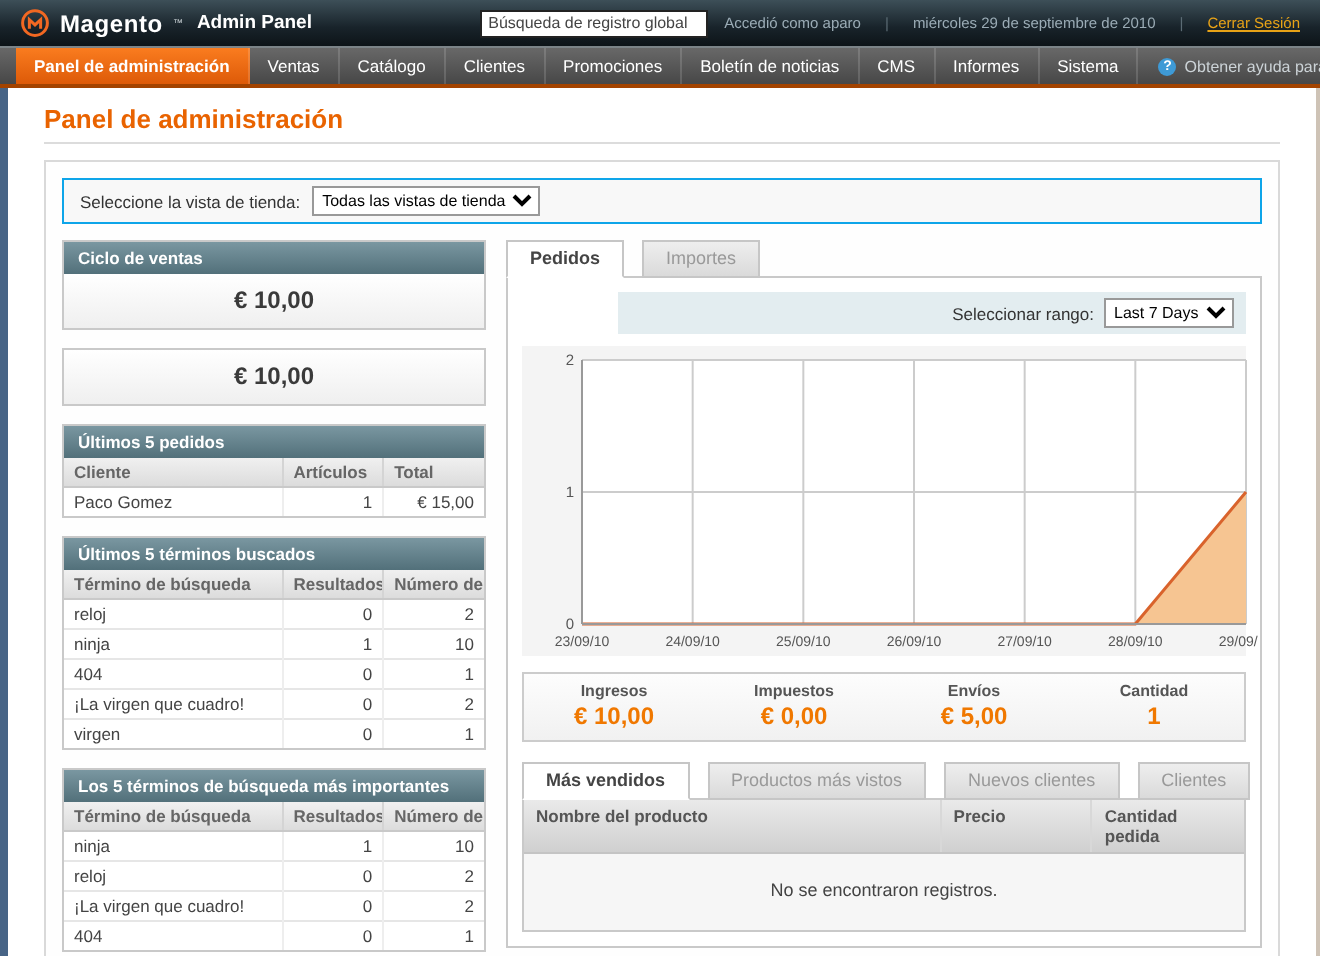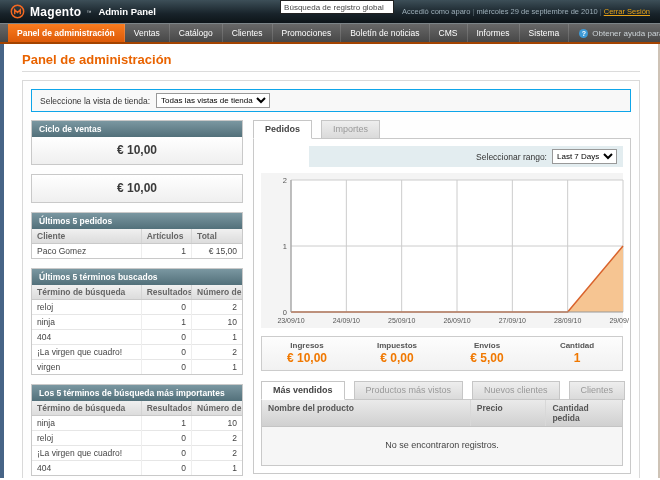--- a/index.html
+++ b/index.html
@@ -1,26 +1,26 @@
 <!DOCTYPE html>
 <html><head>
 <meta charset="utf-8">
 <style>
   * { box-sizing: border-box; margin: 0; padding: 0; }
   body { font-family: "Liberation Sans", "DejaVu Sans", sans-serif; background:#fff; }
   .screen { width:660px; height:480px; overflow:hidden; background:#fff; position:relative; }
 
   
-  .topbar { height:23px; background:linear-gradient(#3d4f58,#18232a 60%,#0d1418); display:flex; padding:0 10px; gap:8px; }
+  .topbar { height:23px; background:linear-gradient(#3d4f58,#18232a 60%,#0d1418); display:flex; align-items:center; padding:0 10px; gap:8px; }
   .logo { display:flex; align-items:center; gap:5px; color:#fff; white-space:nowrap; }
   .logo-m { font-size:12px; font-weight:bold; letter-spacing:.3px; }
   .logo-tm { font-size:5px; vertical-align:top; color:#cfd6da; }
   .logo-sub { font-size:9.5px; font-weight:bold; margin-left:2px; }
   .global-search { margin-left:auto; width:114px; height:14px; font-size:8px; color:#444; border:1px solid #222; padding:0 3px; background:#fff; font-family:inherit; }
-  .meta { display:flex; align-items:center; gap:2px; font-size:7.5px; color:#9bacb6; white-space:nowrap; }
+  .meta { display:flex; align-items:center; gap:12px; font-size:7.5px; color:#9bacb6; white-space:nowrap; }
   .meta .sep { color:#5b6b74; }
   .logout { color:#e8a317; text-decoration:underline; cursor:pointer; }
 
   
   .nav { height:21px; background:linear-gradient(#686868,#474747); border-top:1px solid #7c8488; border-bottom:2px solid #a34300; display:flex; align-items:stretch; padding-left:8px; }
   .nav-items { display:flex; }
   .nav-item { display:flex; align-items:center; padding:0 9px; font-size:8.5px; color:#fff; border-right:1px solid rgba(255,255,255,.14); cursor:pointer; white-space:nowrap; }
   .nav-item.active { background:linear-gradient(#fa7c1f,#dd5a08); font-weight:bold; }
   .help { margin-left:auto; display:flex; align-items:center; gap:4px; padding:0 10px; font-size:8px; color:#ccd3d7; cursor:pointer; white-space:nowrap; }
   .help-ic { width:9px; height:9px; border-radius:50%; background:#3e9ad6; color:#fff; font-size:7px; line-height:9px; text-align:center; font-weight:bold; }

